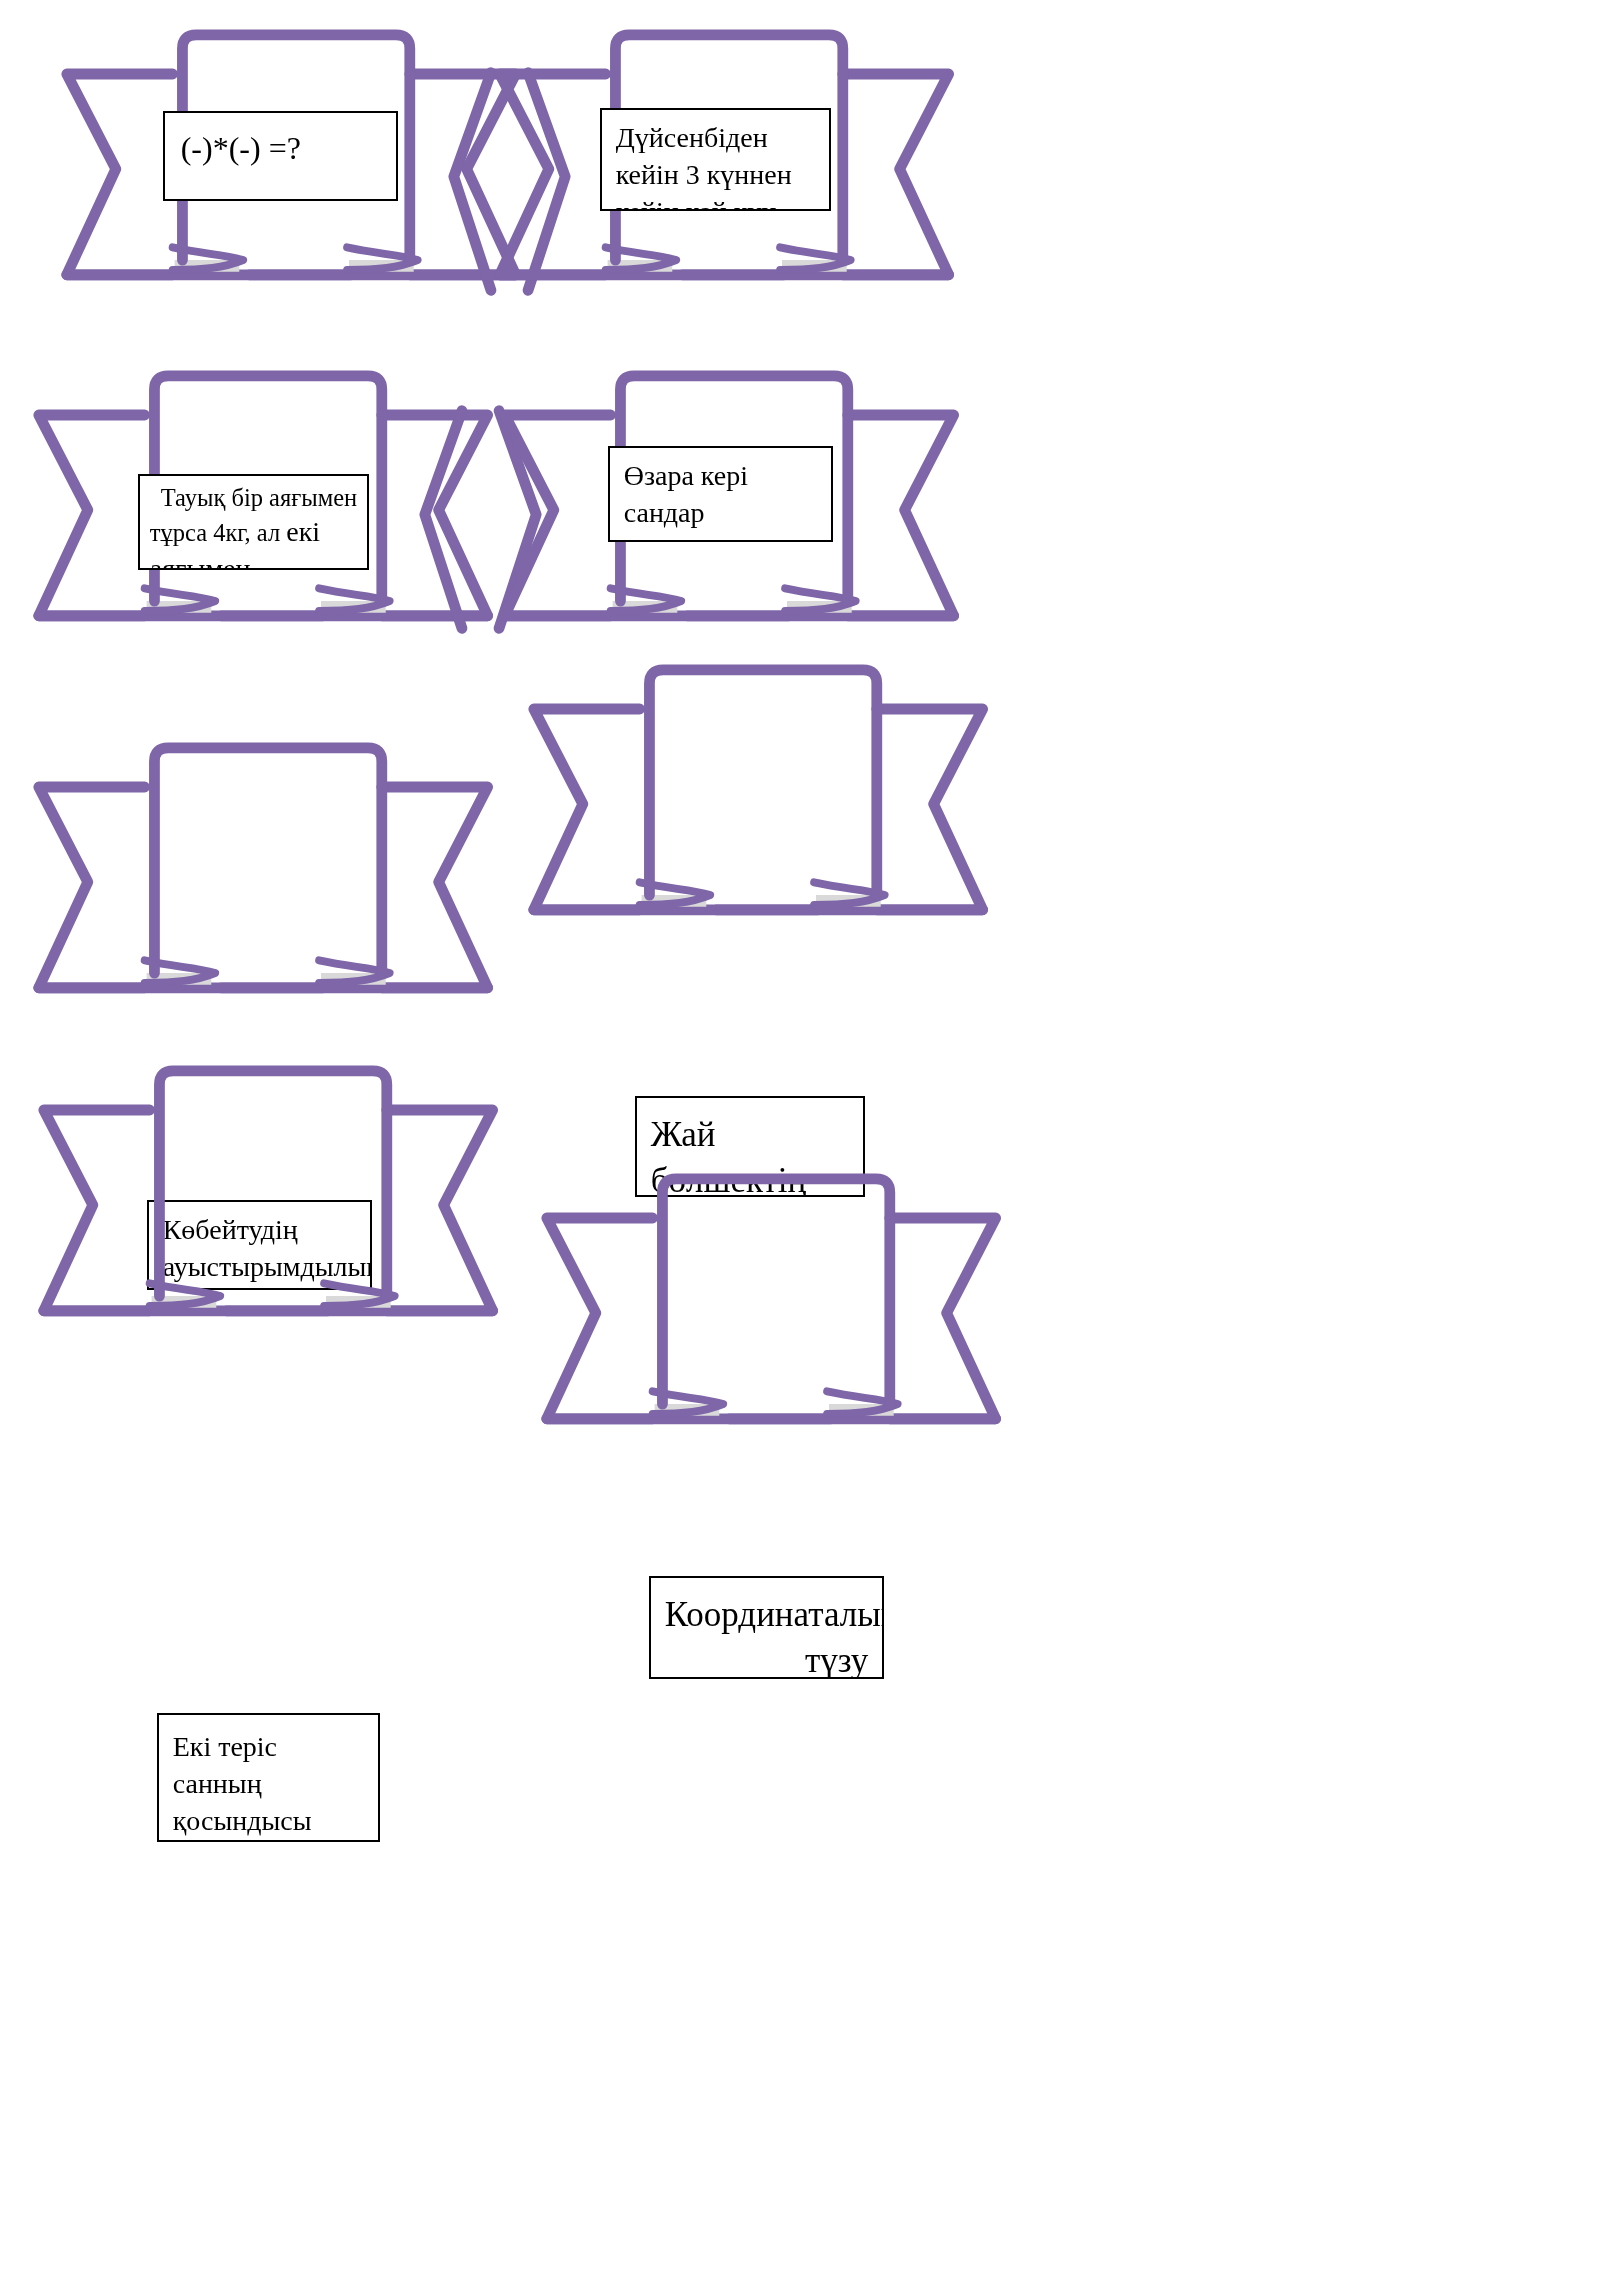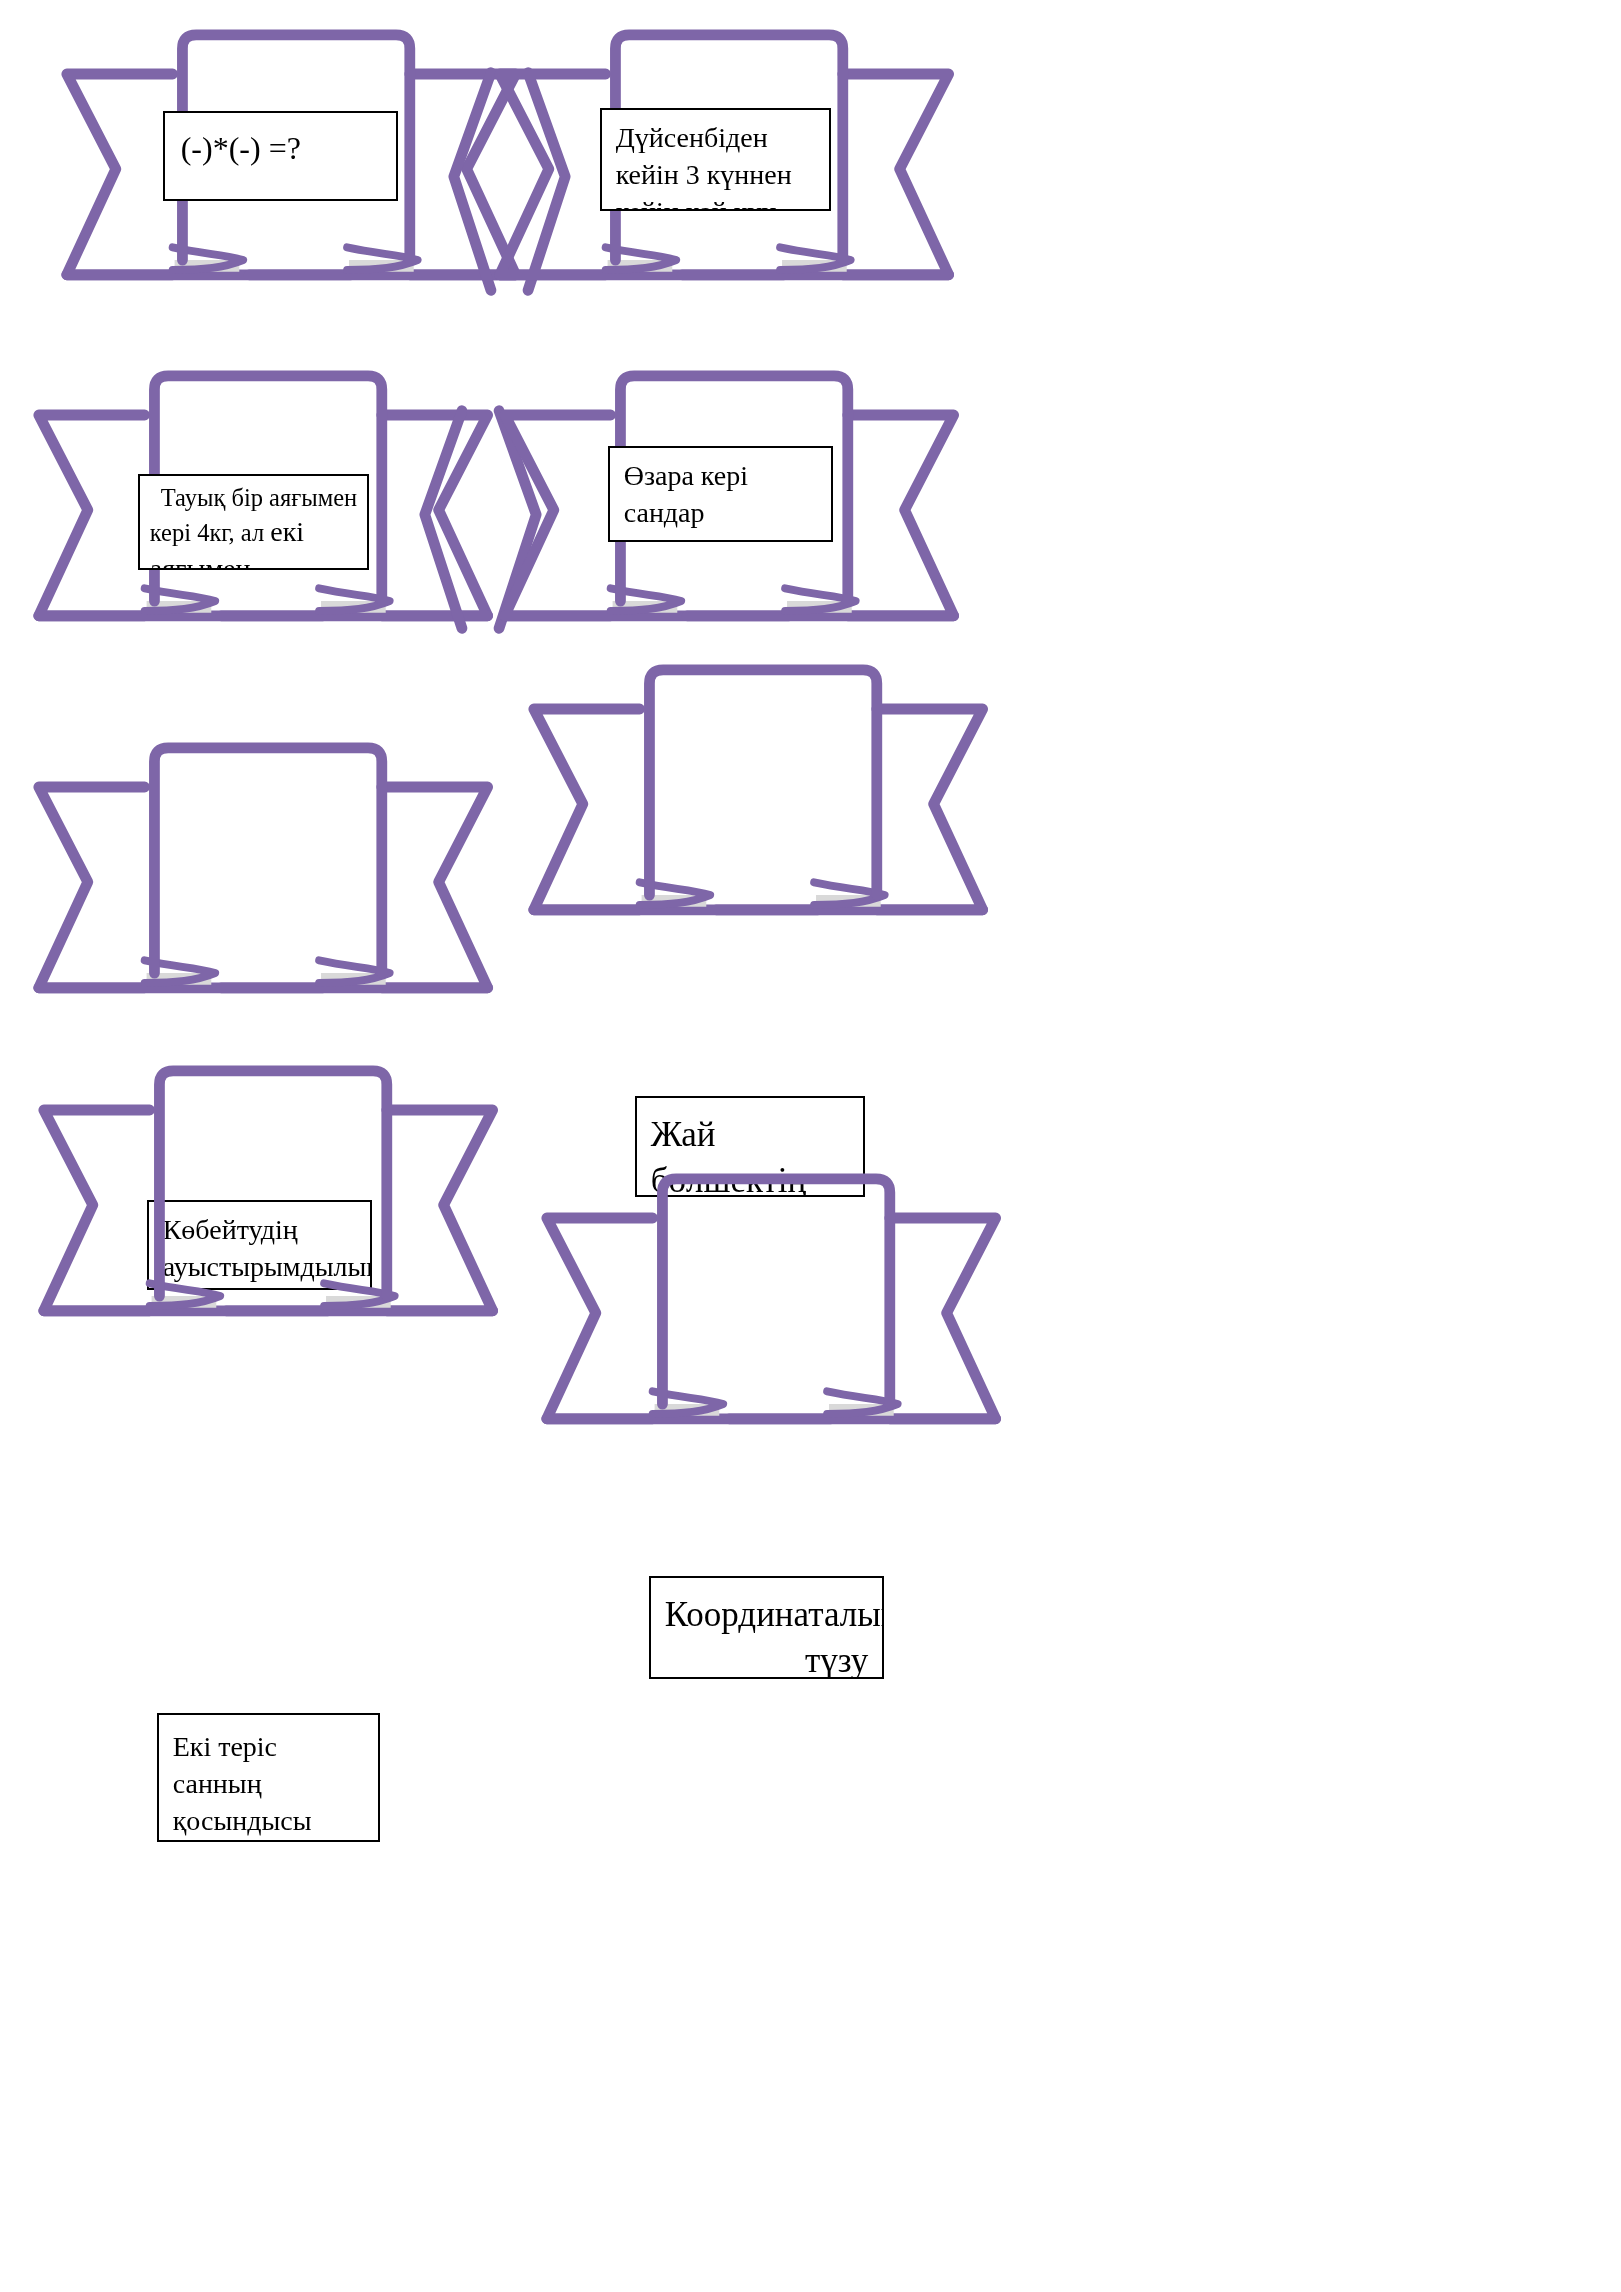--- a/index.html
+++ b/index.html
@@ -122,21 +122,21 @@
       <path d="M 120 238 L 186 238 L 186 250 L 120 250 Z" fill="#d9d9d9"></path>
       <path d="M 298 238 L 364 238 L 364 250 L 298 250 Z" fill="#d9d9d9"></path>
       <path d="M 118 225 C 150 232 170 232 190 238 C 170 246 150 248 118 248" fill="none" stroke="#7e66a8" stroke-width="8" stroke-linejoin="round" stroke-linecap="round"></path>
       <path d="M 296 225 C 328 232 348 232 368 238 C 348 246 328 248 296 248" fill="none" stroke="#7e66a8" stroke-width="8" stroke-linejoin="round" stroke-linecap="round"></path>
       <path d="M 128 238 L 128 22 Q 128 8 142 8 L 346 8 Q 360 8 360 22 L 360 238" fill="none" stroke="#7e66a8" stroke-width="11" stroke-linejoin="round" stroke-linecap="round"></path>
     </svg>
   </div>
 
   <div class="textbox align-left" style="left:138px; top:446px; width:231px; height:96px; padding:5.9px 9.8px 3.9px 9.8px;margin-top:28px;">
     <p class="align-right t-sm">Тауық бір аяғымен</p>
-    <p class="align-left"><span class="t-sm">кері 4кг, ал </span><span class="t-md">екі аяғымен</span></p>
+    <p class="align-left"><span class="t-sm">тұрса 4кг, ал </span><span class="t-md">екі аяғымен</span></p>
 
   </div>
 
   <div class="banner" style="left:417px; top:397px; width:127px; height:245px;">
     <svg viewBox="0 0 130 250" preserveAspectRatio="none">
       <path d="M 46 14 L 8 120 L 46 236 M 84 14 L 122 120 L 84 236" fill="none" stroke="#7e66a8" stroke-width="11" stroke-linejoin="round" stroke-linecap="round"></path>
     </svg>
   </div>
 
   <div class="banner" style="left:495px; top:368px; width:490px; height:284px;">

